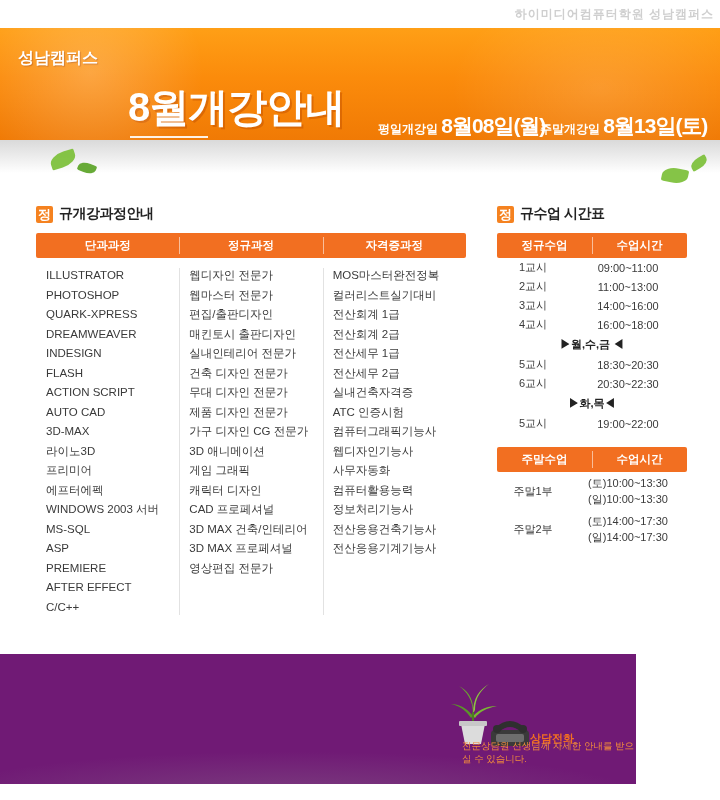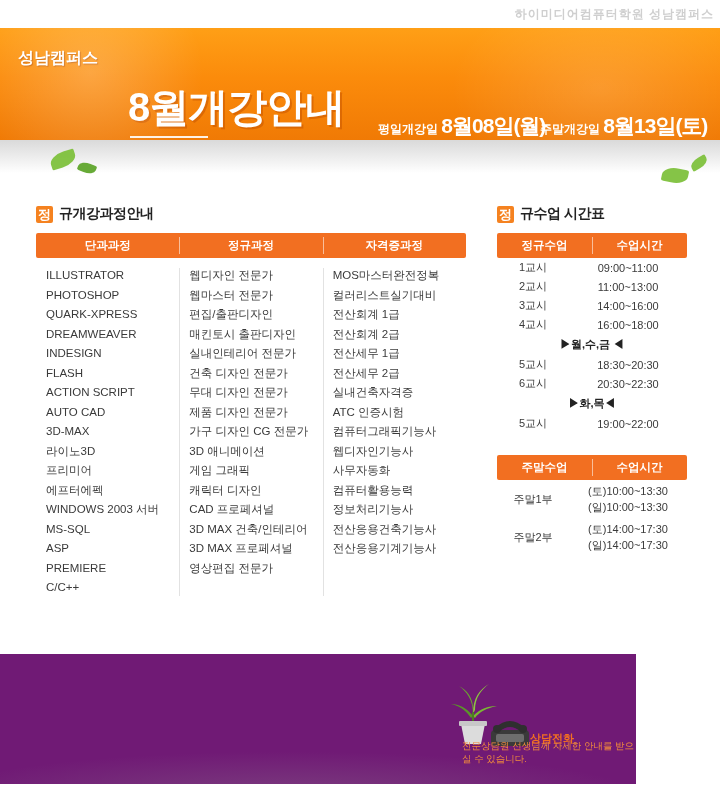--- a/index.html
+++ b/index.html
@@ -104,21 +104,21 @@
   .course-col ul { list-style:none; margin:0; padding:0; }
   .course-col li { font-size:11.5px; line-height:19.5px; color:#3a3a3a; white-space:nowrap; }
 
   
   .sch-table { width:190px; border-collapse:collapse; margin-top:0; }
   .sch-table td { font-size:11px; color:#3a3a3a; padding:2px 0; text-align:center; }
   .sch-table td.period { width:72px; }
   .sch-table tr.sep td {
     font-weight:bold; color:#222; font-size:11px; padding-top:3px; padding-bottom:3px;
   }
-  .weekend-block { margin-top:22px; }
+  .weekend-block { margin-top:14px; }
   .sch-wk { width:190px; border-collapse:collapse; }
   .sch-wk td { font-size:11px; color:#3a3a3a; text-align:center; padding:3px 0; vertical-align:middle; }
   .sch-wk td.part { width:72px; }
   .sch-wk td.times div { line-height:16px; }
 
   
   .footer {
     position:absolute; left:0; bottom:16px; width:636px; height:130px;
     background:#701a75;
   }
@@ -194,20 +194,21 @@
         <li>ACTION SCRIPT</li>
         <li>AUTO CAD</li>
         <li>3D-MAX</li>
         <li>라이노3D</li>
         <li>프리미어</li>
         <li>에프터에펙</li>
         <li>WINDOWS 2003 서버</li>
         <li>MS-SQL</li>
         <li>ASP</li>
         <li>PREMIERE</li>
+        <li>AFTER EFFECT</li>
         <li>C/C++</li>
       </ul>
     </div>
 
     <div class="course-col">
       <ul>
         <li>웹디자인 전문가</li>
         <li>웹마스터 전문가</li>
         <li>편집/출판디자인</li>
         <li>매킨토시 출판디자인</li>

